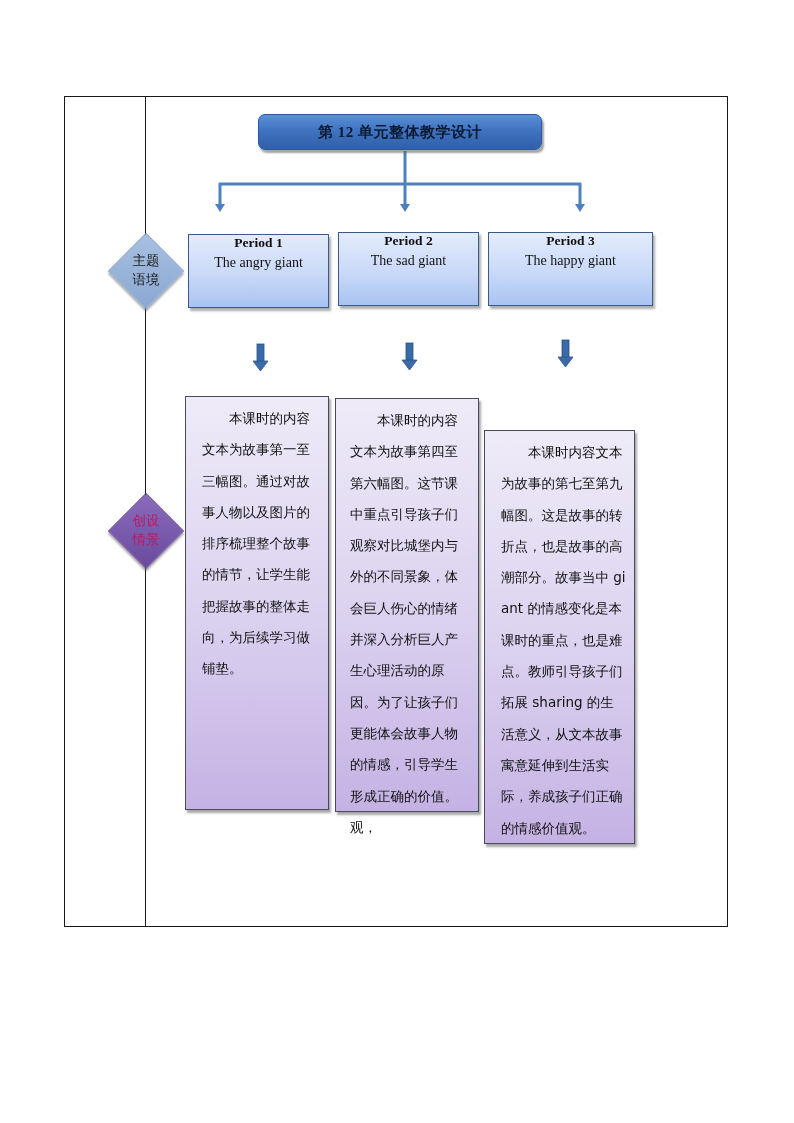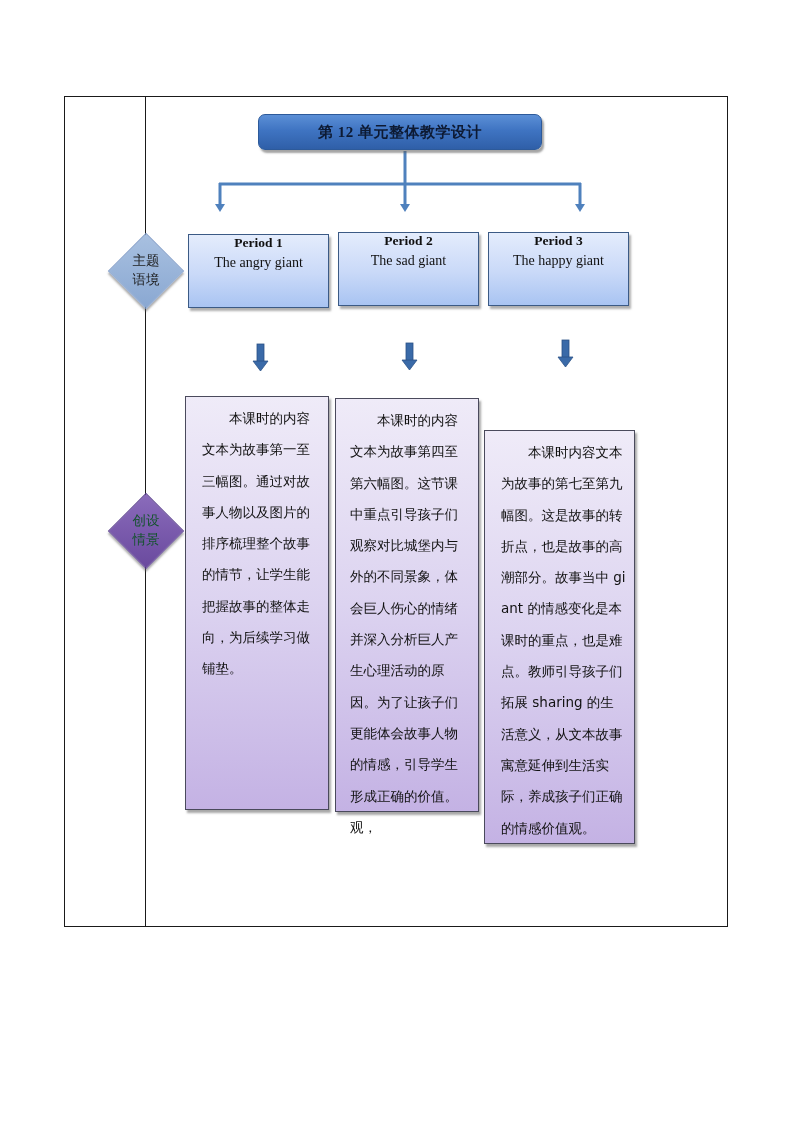--- a/index.html
+++ b/index.html
@@ -125,21 +125,21 @@
     .diamond-text {
       position: relative;
       font-family: Liberation Mono, monospace;
       font-size: 13.5px;
       line-height: 19px;
       text-align: center;
       color: #1b1b1b;
       width: 40px;
     }
     .diamond-text.on-purple {
-      color: #14532d;
+      color: #be185d;
     }
   </style>
 </head>
 <body>
 
 <div class="frame"></div>
 <div class="divider"></div>
 
 <svg class="connectors" viewBox="0 0 794 1123">
   <g>
@@ -187,21 +187,21 @@
 </div>
 
 <div class="period-box" style="left:188px; top:234px;">
   <div class="period-title">Period 1</div>
   <div class="period-sub">The angry giant</div>
 </div>
 <div class="period-box" style="left:338px; top:232px;">
   <div class="period-title">Period 2</div>
   <div class="period-sub">The sad giant</div>
 </div>
-<div class="period-box" style="left:488px; top:232px; width:141px;font-family:Liberation Serif, serif;">
+<div class="period-box" style="left:488px; top:232px; width:165px;font-family:Liberation Serif, serif;">
   <div class="period-title">Period 3</div>
   <div class="period-sub">The happy giant</div>
 </div>
 
 <div class="content-box" style="left:185px; top:396px; height:414px;">
   <span>本课时的内容文本为故事第一至三幅图。通过对故事人物以及图片的排序梳理整个故事的情节，让学生能把握故事的整体走向，为后续学习做铺垫。</span>
 </div>
 <div class="content-box" style="left:335px; top:398px; height:414px; padding-left:14px; padding-right:8px;">
   <span>本课时的内容文本为故事第四至第六幅图。这节课中重点引导孩子们观察对比城堡内与外的不同景象，体会巨人伤心的情绪并深入分析巨人产生心理活动的原因。为了让孩子们更能体会故事人物的情感，引导学生形成正确的价值。观，</span>
 </div>

